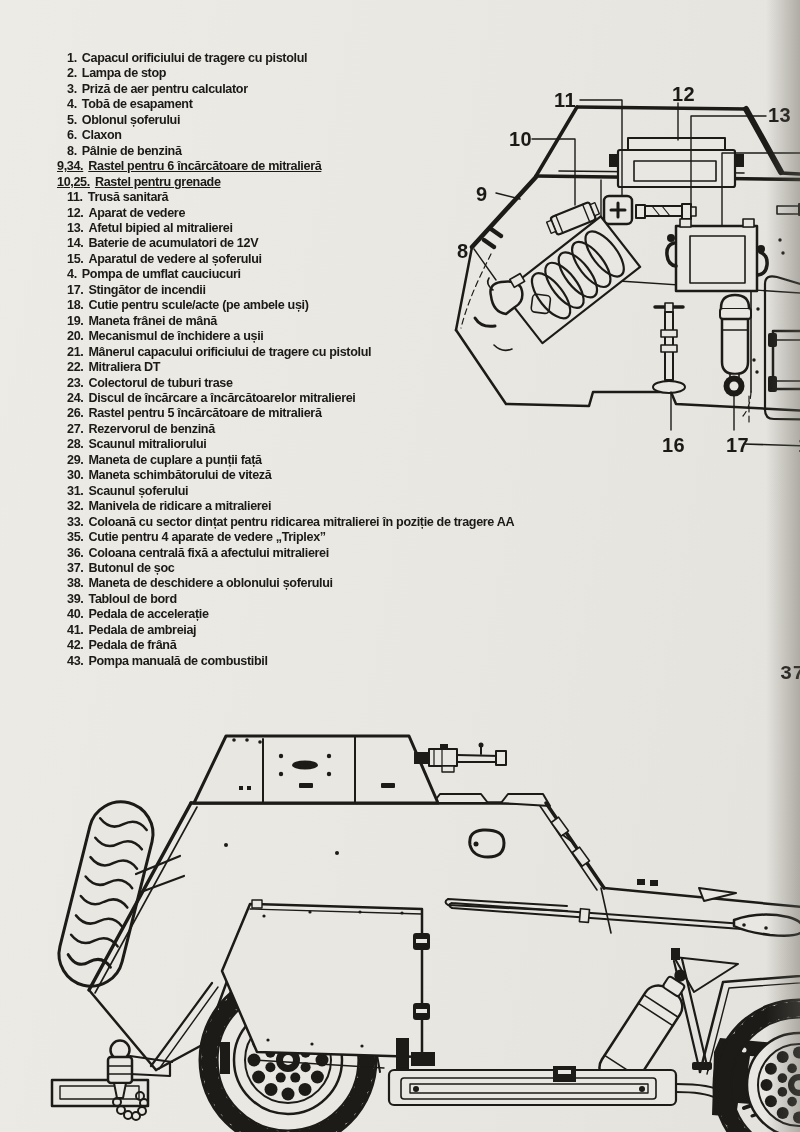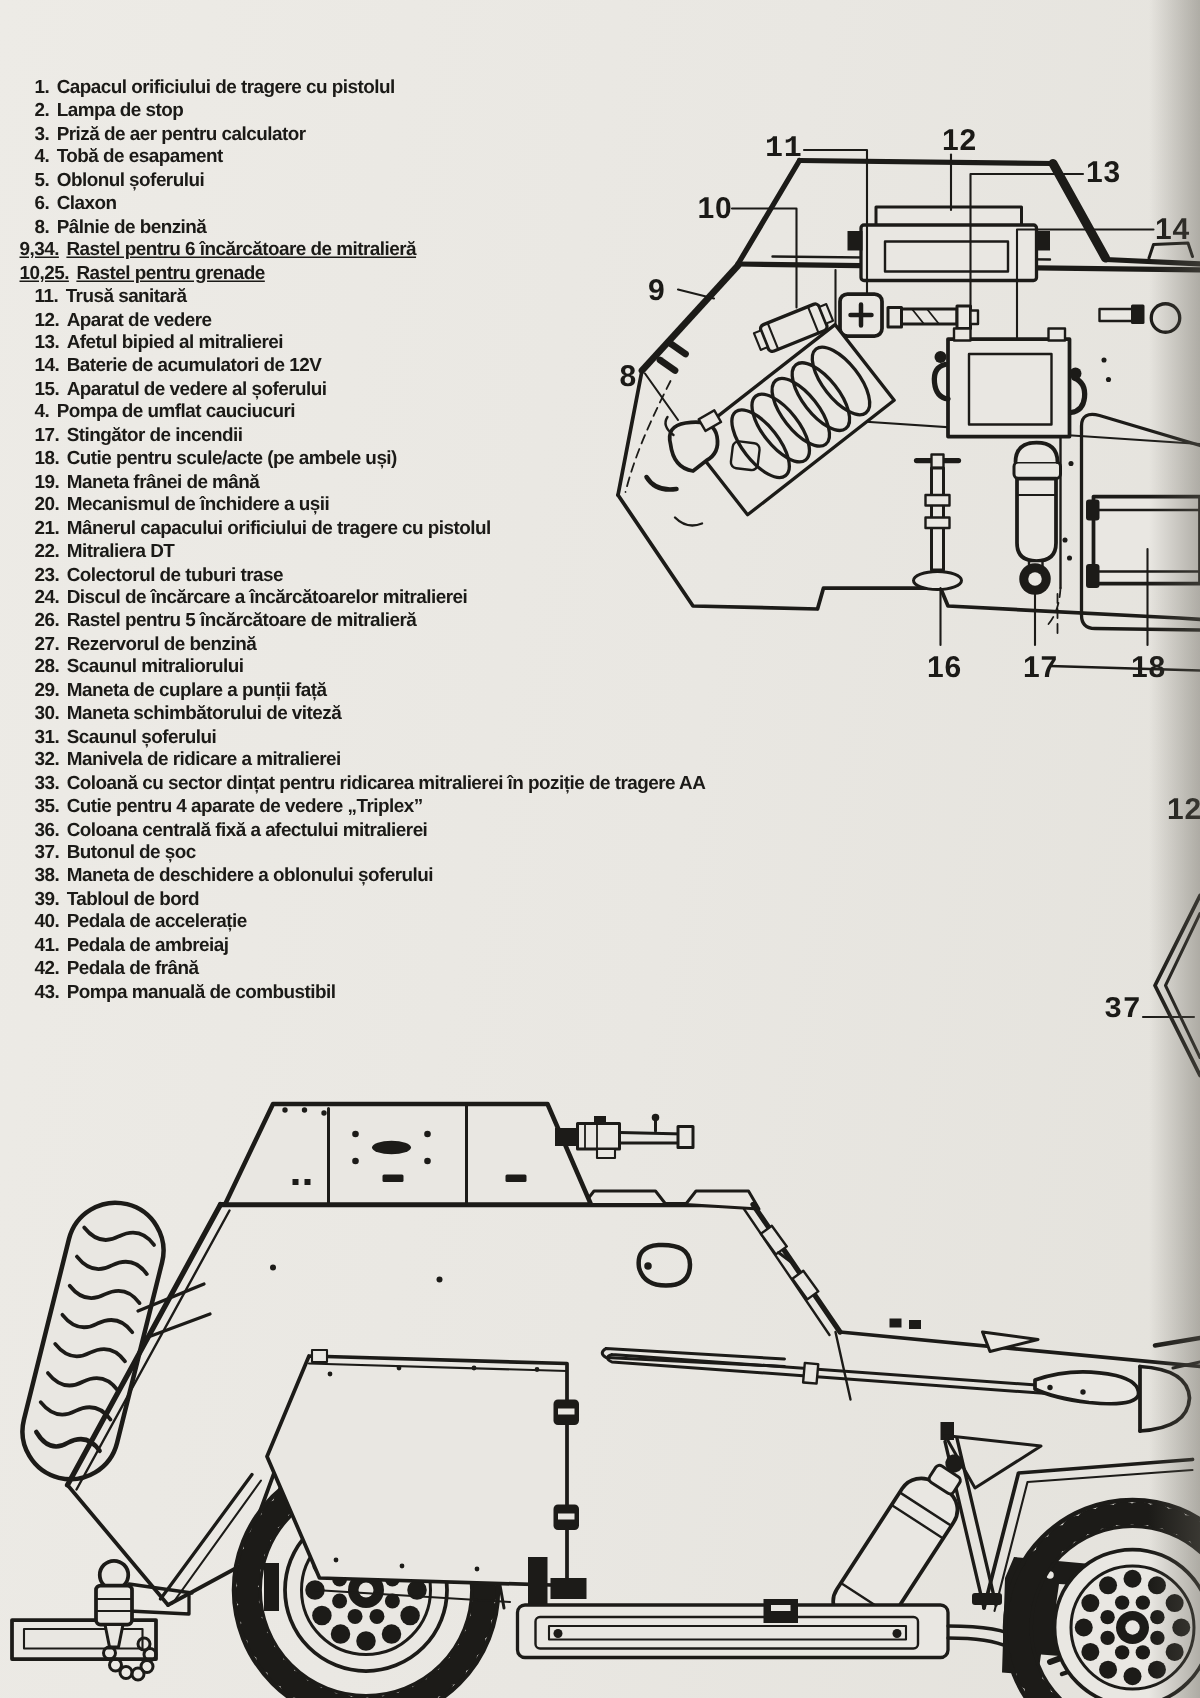--- a/index.html
+++ b/index.html
@@ -1,19 +1,19 @@
 <!DOCTYPE html>
 <html><head>
 <meta charset="utf-8">
 <style>
   html,body{margin:0;padding:0;}
   body{width:800px;height:1132px;position:relative;overflow:hidden;
        background:linear-gradient(100deg,#edebe6 0%,#e9e7e2 55%,#e4e2dc 100%);
        font-family:"Liberation Sans",sans-serif;}
-  .page{position:absolute;inset:0;}
+  .page{position:absolute;inset:0;margin-left:44px;}
   .parts-list{position:absolute;left:10px;top:51px;width:780px;white-space:nowrap;
        font:700 12.6px/15.45px "Liberation Sans",sans-serif;color:#1b1a17;letter-spacing:-0.35px;}
   .row{padding-left:13px;}
   .row.wide{padding-left:3px;text-decoration:underline;}
   .num{margin-right:5px;}
   .drawing{position:absolute;left:0;top:0;pointer-events:none;}
   .callout-layer{position:absolute;inset:0;pointer-events:none;}
   .callout{position:absolute;font:700 20px/1 "Liberation Sans",sans-serif;color:#1b1a17;letter-spacing:0.5px;}
   .edge-shade{position:absolute;right:0;top:0;width:34px;height:100%;
        background:linear-gradient(to right,rgba(98,95,86,0),rgba(98,95,86,0.42));}
@@ -469,21 +469,21 @@
           <circle class="ink" cx="748.1" cy="1068.4" r="4.8"></circle>
         <circle class="ink" cx="761.9" cy="1068.4" r="4.8"></circle>
           <circle class="ink" cx="771.6" cy="1078.1" r="4.8"></circle>
         <circle class="ink" cx="755" cy="1085" r="11"></circle>
           <circle class="pp" cx="755" cy="1085" r="4.8"></circle>
       </g>
     </g>
   </svg>
 
   <div class="callout-layer">
-      <div class="callout" style="left: 510px; top: 90px; font-family: Liberation Mono, monospace;">11</div>
+      <div class="callout" style="left: 510px; top: 90px;">11</div>
       <div class="callout" style="left: 628px; top: 84px;">12</div>
       <div class="callout" style="left: 724px; top: 105px;">13</div>
       <div class="callout" style="left: 770px; top: 143px;">14</div>
       <div class="callout" style="left: 465px; top: 129px;">10</div>
       <div class="callout" style="left: 432px; top: 184px;">9</div>
       <div class="callout" style="left: 413px; top: 241px;">8</div>
       <div class="callout" style="left: 618px; top: 435px;">16</div>
       <div class="callout" style="left: 682px; top: 435px;">17</div>
       <div class="callout" style="left: 754px; top: 435px;">18</div>
       <div class="callout" style="left: 778px; top: 530px;">12</div>

